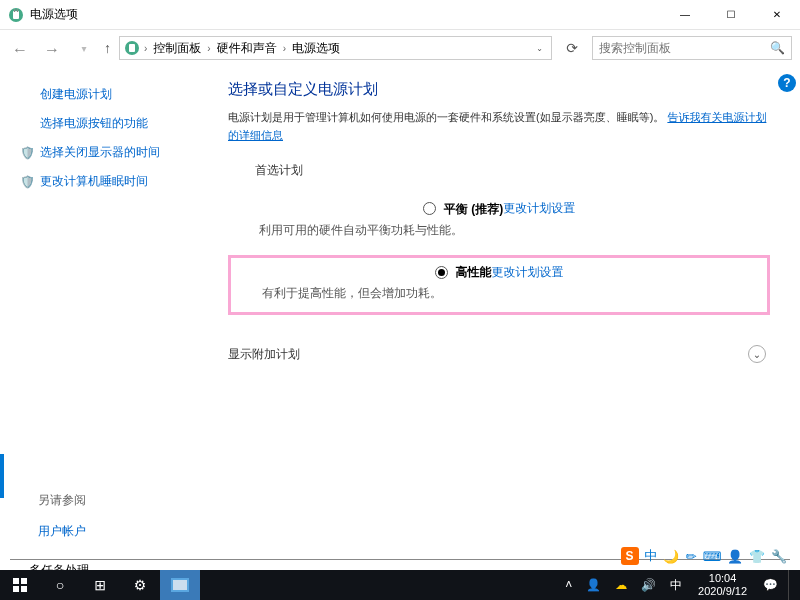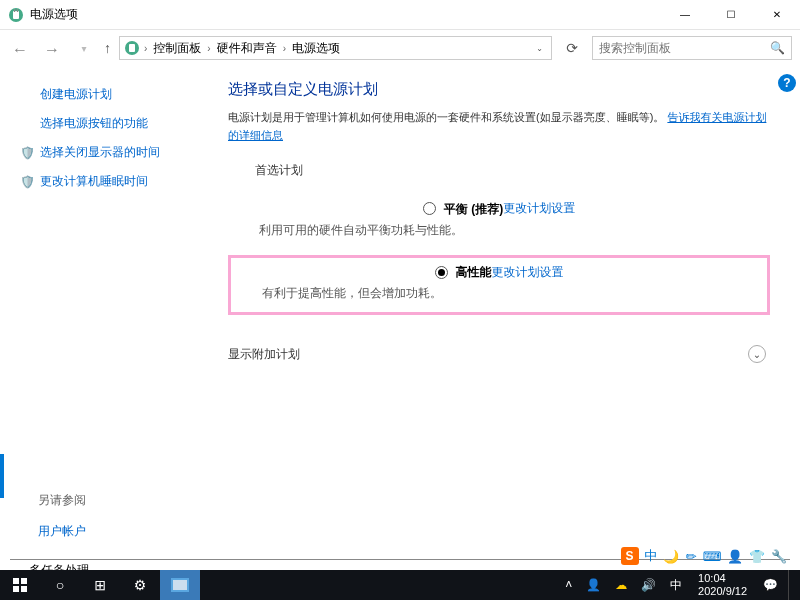--- a/index.html
+++ b/index.html
@@ -61,21 +61,21 @@
     
     .window-border-bottom { position: absolute; left: 10px; right: 10px; top: 559px; height: 1px; background: #888; }
     .partial-window { position: absolute; left: 14px; top: 562px; font-size: 12px; color: #000; }
     
     .taskbar { position: absolute; bottom: 0; left: 0; right: 0; height: 30px; background: #101318; display: flex; align-items: center; color: #fff; }
     .tb-left { display: flex; align-items: center; height: 100%; }
     .tb-btn { width: 40px; height: 30px; display: flex; align-items: center; justify-content: center; font-size: 14px; color: #fff; }
     .tb-btn.active { background: #3a7ab8; }
     .tb-right { margin-left: auto; display: flex; align-items: center; height: 100%; gap: 6px; padding-right: 4px; }
     .tray-icon { font-size: 12px; color: #fff; padding: 0 4px; }
-    .clock { display: flex; flex-direction: column; font-size: 11px; line-height: 1.15; padding: 0 6px; }
+    .clock { display: flex; flex-direction: column; align-items: center; font-size: 11px; line-height: 1.15; padding: 0 6px; }
     .show-desk { width: 8px; height: 30px; border-left: 1px solid #444; }
     
     .ime-bar { position: absolute; right: 6px; bottom: 32px; display: flex; align-items: center; gap: 6px; padding: 3px 6px; font-size: 13px; }
     .ime-logo { width: 18px; height: 18px; background: #ff6a00; color: #fff; border-radius: 3px; display: flex; align-items: center; justify-content: center; font-weight: bold; font-size: 12px; }
     .ime-item { color: #0078d4; }
     
     .accent-bar { position: absolute; left: 0; top: 388px; width: 4px; height: 44px; background: #0078d4; }
   </style>
 </head>
 <body>

